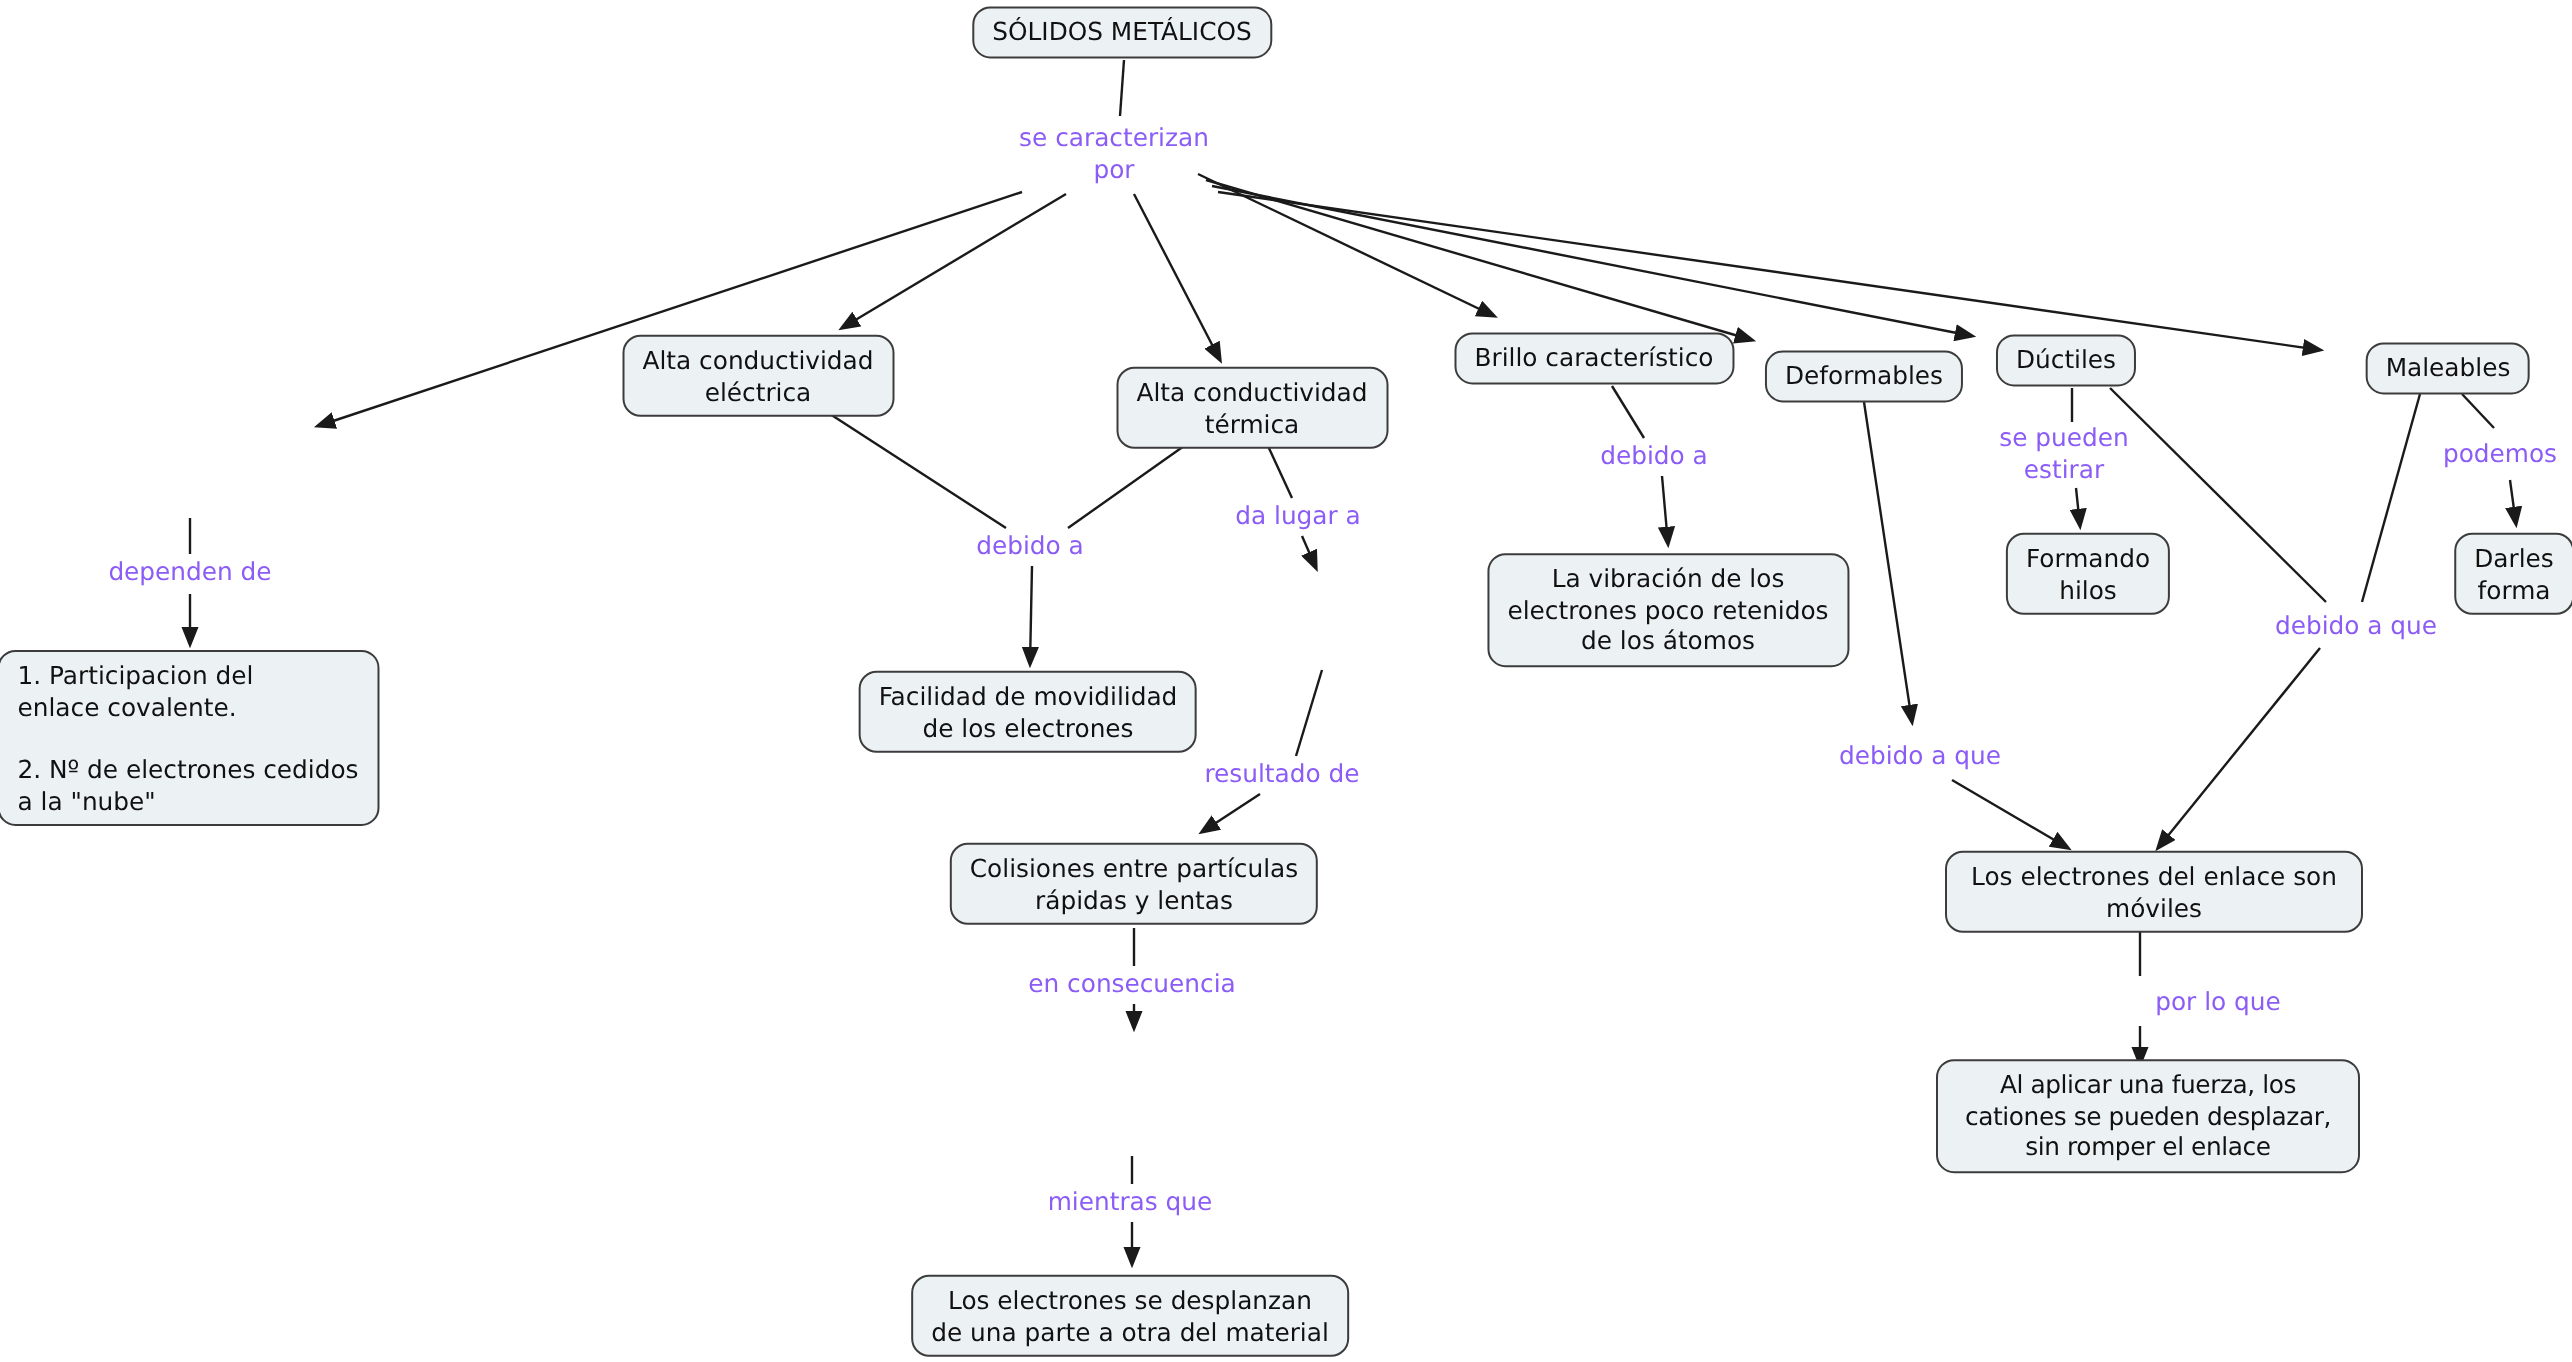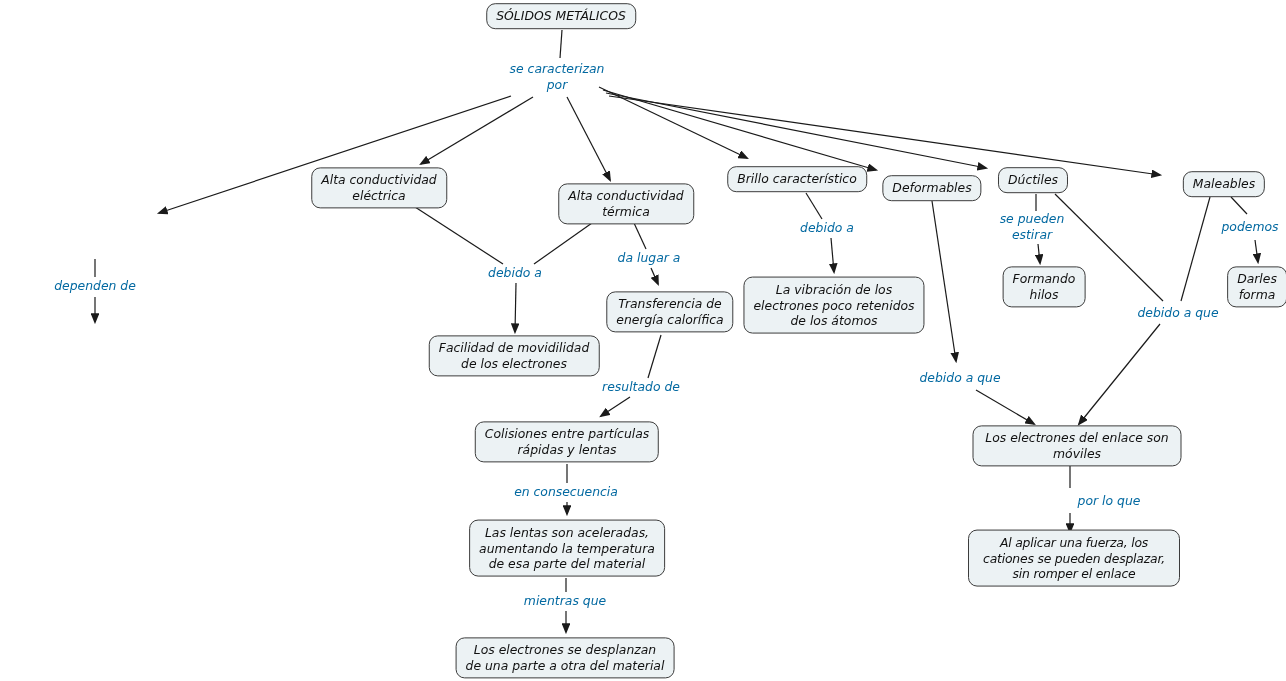--- a/index.html
+++ b/index.html
@@ -1,41 +1,40 @@
 <!DOCTYPE html>
 <html><head>
 <meta charset="utf-8">
 <style>
   html,body { margin:0; padding:0; background:#fff; }
   .canvas {
     position:relative; width:1286px; height:681px; background:#ffffff;
     font-family:"DejaVu Sans","Liberation Sans",sans-serif; color:#111;
     overflow:hidden;
-    font-style:italic;
   }
   .edges { position:absolute; left:0; top:0; z-index:1; }
   .node {
     position:absolute; z-index:2;
     transform:translate(-50%,-50%);
     background:#ecf2f4;
     border:1.4px solid #3c3c3c;
     border-radius:9px;
     padding:4px 9px;
     font-size:12.4px; line-height:1.26;
     text-align:center; white-space:pre-line;
     box-sizing:border-box;
   }
   .node.left { text-align:left; }
   .node.wide { letter-spacing:-0.2px; }
   .link-label {
     position:absolute; z-index:2;
     transform:translate(-50%,-50%);
     font-size:12.4px; line-height:1.3;
     text-align:center; white-space:pre-line;
-    color:#0369a1;
+    color:#8b5cf6;
   }
 </style>
 </head>
 <body>
 
 <div class="canvas">
 
   <svg class="edges" width="1286" height="681" viewBox="0 0 1286 681">
     <defs>
       <marker id="arrow" viewBox="0 0 10 8" refX="8" refY="4" markerWidth="9" markerHeight="7.2" orient="auto-start-reverse">
@@ -74,33 +73,33 @@
       <line x1="1210" y1="197" x2="1181" y2="301"></line>
       <line x1="1160" y1="324" x2="1079" y2="424" marker-end="url(#arrow)"></line>
       <line x1="1231" y1="197" x2="1247" y2="214"></line>
       <line x1="1255" y1="240" x2="1258" y2="262" marker-end="url(#arrow)"></line>
       <line x1="1070" y1="461" x2="1070" y2="488"></line>
       <line x1="1070" y1="513" x2="1070" y2="532" marker-end="url(#arrow)"></line>
     </g>
   </svg>
 
   <div class="node" style="left:561px;top:16px;">SÓLIDOS METÁLICOS</div>
+  <div class="node left" style="left:94px;top:369px;">1. Participacion del
+enlace covalente.
+
+2. Nº de electrones cedidos
+a la "nube"</div>
   <div class="node" style="left:379px;top:188px;">Alta conductividad
 eléctrica</div>
   <div class="node" style="left:626px;top:204px;">Alta conductividad
 térmica</div>
-  <div class="node" style="left:670px;top:312px;">Transferencia de
-energía calorífica</div>
   <div class="node" style="left:514px;top:356px;">Facilidad de movidilidad
 de los electrones</div>
   <div class="node" style="left:567px;top:442px;">Colisiones entre partículas
 rápidas y lentas</div>
-  <div class="node" style="left:567px;top:548px;">Las lentas son aceleradas,
-aumentando la temperatura
-de esa parte del material</div>
   <div class="node" style="left:565px;top:658px;">Los electrones se desplanzan
 de una parte a otra del material</div>
   <div class="node" style="left:797px;top:179px;">Brillo característico</div>
   <div class="node" style="left:834px;top:305px;">La vibración de los
 electrones poco retenidos
 de los átomos</div>
   <div class="node" style="left:932px;top:188px;">Deformables</div>
   <div class="node" style="left:1033px;top:180px;">Dúctiles</div>
   <div class="node" style="left:1044px;top:287px;">Formando
 hilos</div>

